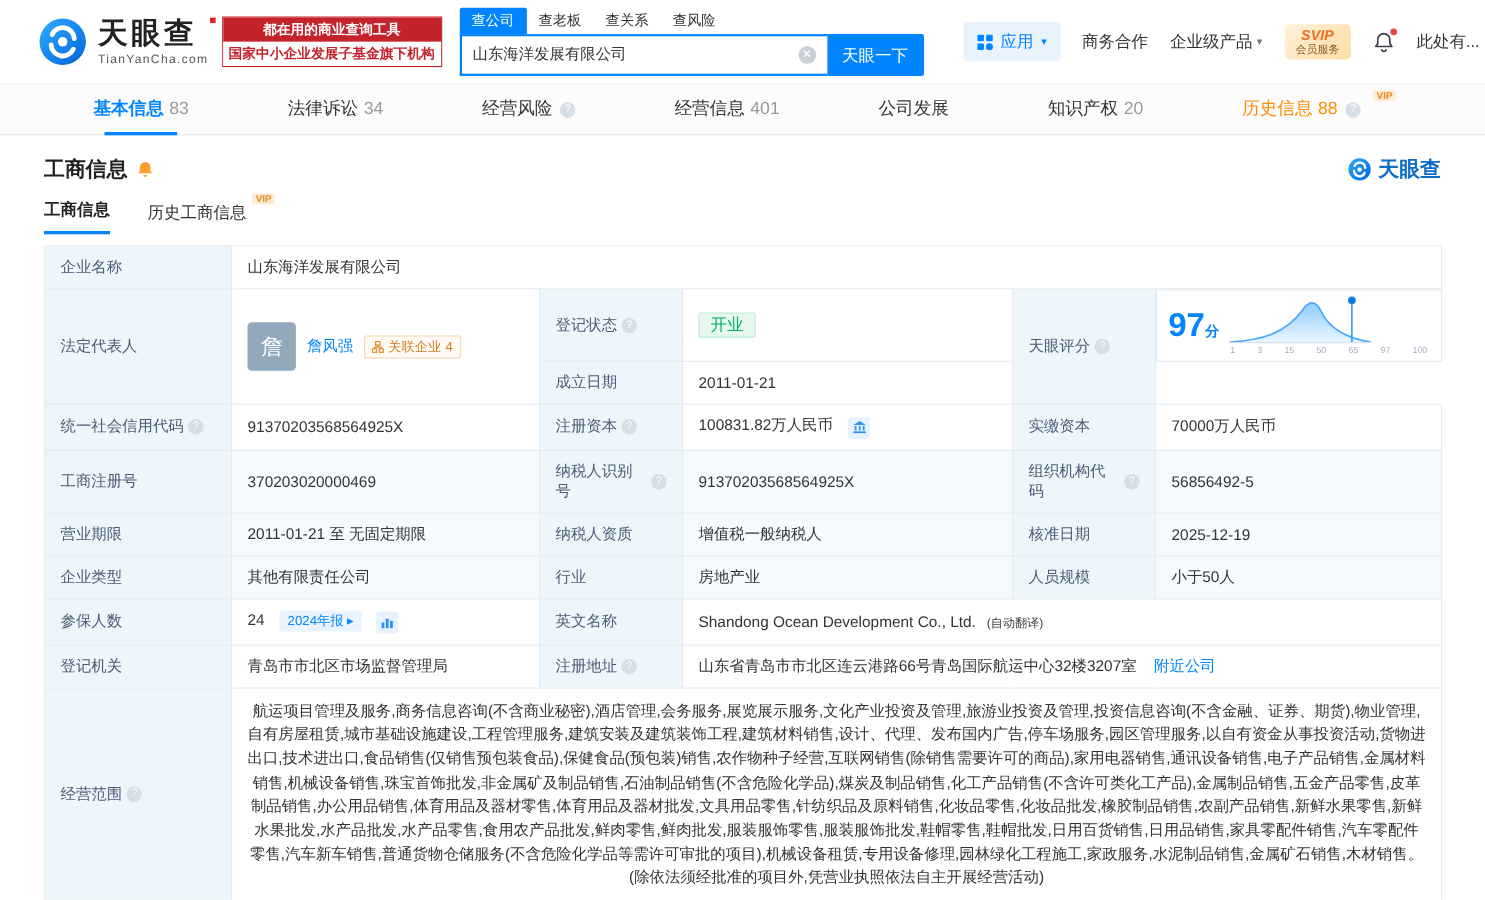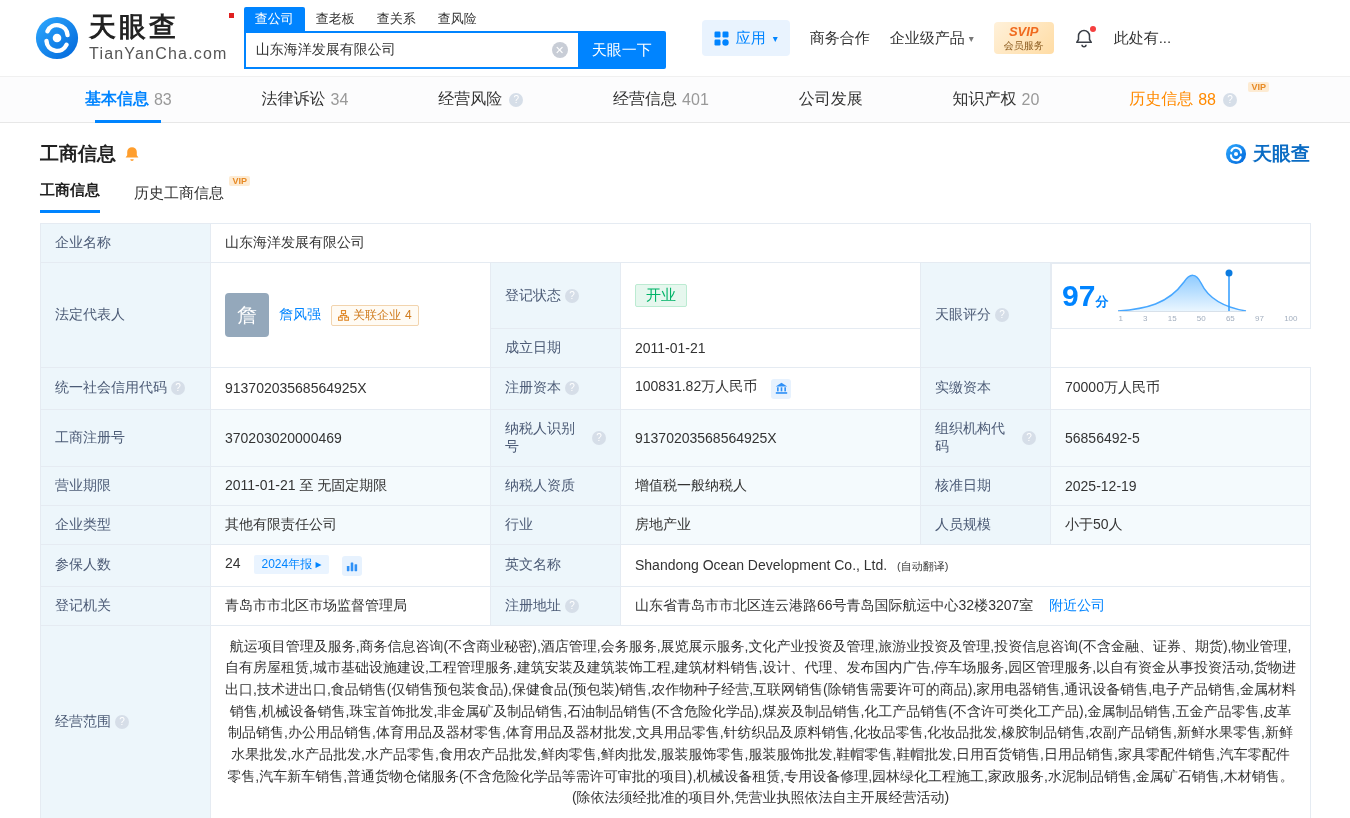--- a/index.html
+++ b/index.html
@@ -5,21 +5,21 @@
   * { box-sizing: border-box; margin: 0; padding: 0; }
   html,body { width:1350px; height:818px; overflow:hidden; background:#fff;
     font-family:"Liberation Sans","DejaVu Sans",sans-serif; color:#333; }
 
   
   .topbar{ display:flex; align-items:center; height:76px; padding-left:34px; }
   .logo{ display:flex; align-items:center; gap:9px; cursor:pointer; }
   .logo-texts{ display:flex; flex-direction:column; }
   .logo-cn{ font-size:27px; font-weight:bold; color:#222; letter-spacing:3px; line-height:1; position:relative; }
   .logo-reg{ position:absolute; top:-1px; right:-6px; width:5px; height:5px; background:#E02020; }
-  .logo-en{ font-size:16px; color:#555; letter-spacing:1.2px; margin-top:4px; }
+  .logo-en{ font-size:11px; color:#555; letter-spacing:1.2px; margin-top:4px; }
   .promo{ margin-left:12px; border:1px solid #C5232C; width:200px; text-align:center;
           font-weight:bold; font-size:12.5px; line-height:22px; flex:none; }
   .promo-l1{ background:#C5232C; color:#fff; }
   .promo-l2{ color:#C5232C; background:#fff; }
 
   .search-block{ margin-left:16px; width:422px; flex:none; }
   .search-tabs{ display:flex; align-items:flex-end; }
   .search-tab{ font-size:13px; color:#333; padding:3px 11px; cursor:pointer; }
   .search-tab.active{ background:#0084FF; color:#fff; border-radius:2px 2px 0 0; }
   .search-row{ display:flex; height:38px; }
@@ -122,20 +122,24 @@
         <path d="M35 21 a11 11 0 0 0 -21 -4" stroke="#fff" stroke-width="4.6" fill="none" stroke-linecap="round"></path>
         <circle cx="24" cy="24" r="4.5" fill="#fff"></circle>
       </svg>
     </span>
     <span class="logo-texts">
       <span class="logo-cn"><span>天眼查</span><span class="logo-reg"></span></span>
       <span class="logo-en">TianYanCha.com</span>
     </span>
   </div>
 
+  <div class="promo">
+    <div class="promo-l1">都在用的商业查询工具</div>
+    <div class="promo-l2">国家中小企业发展子基金旗下机构</div>
+  </div>
 
   <div class="search-block">
     <div class="search-tabs">
       <span class="search-tab active">查公司</span>
       <span class="search-tab">查老板</span>
       <span class="search-tab">查关系</span>
       <span class="search-tab">查风险</span>
     </div>
     <div class="search-row">
       <span class="search-input-wrap">

